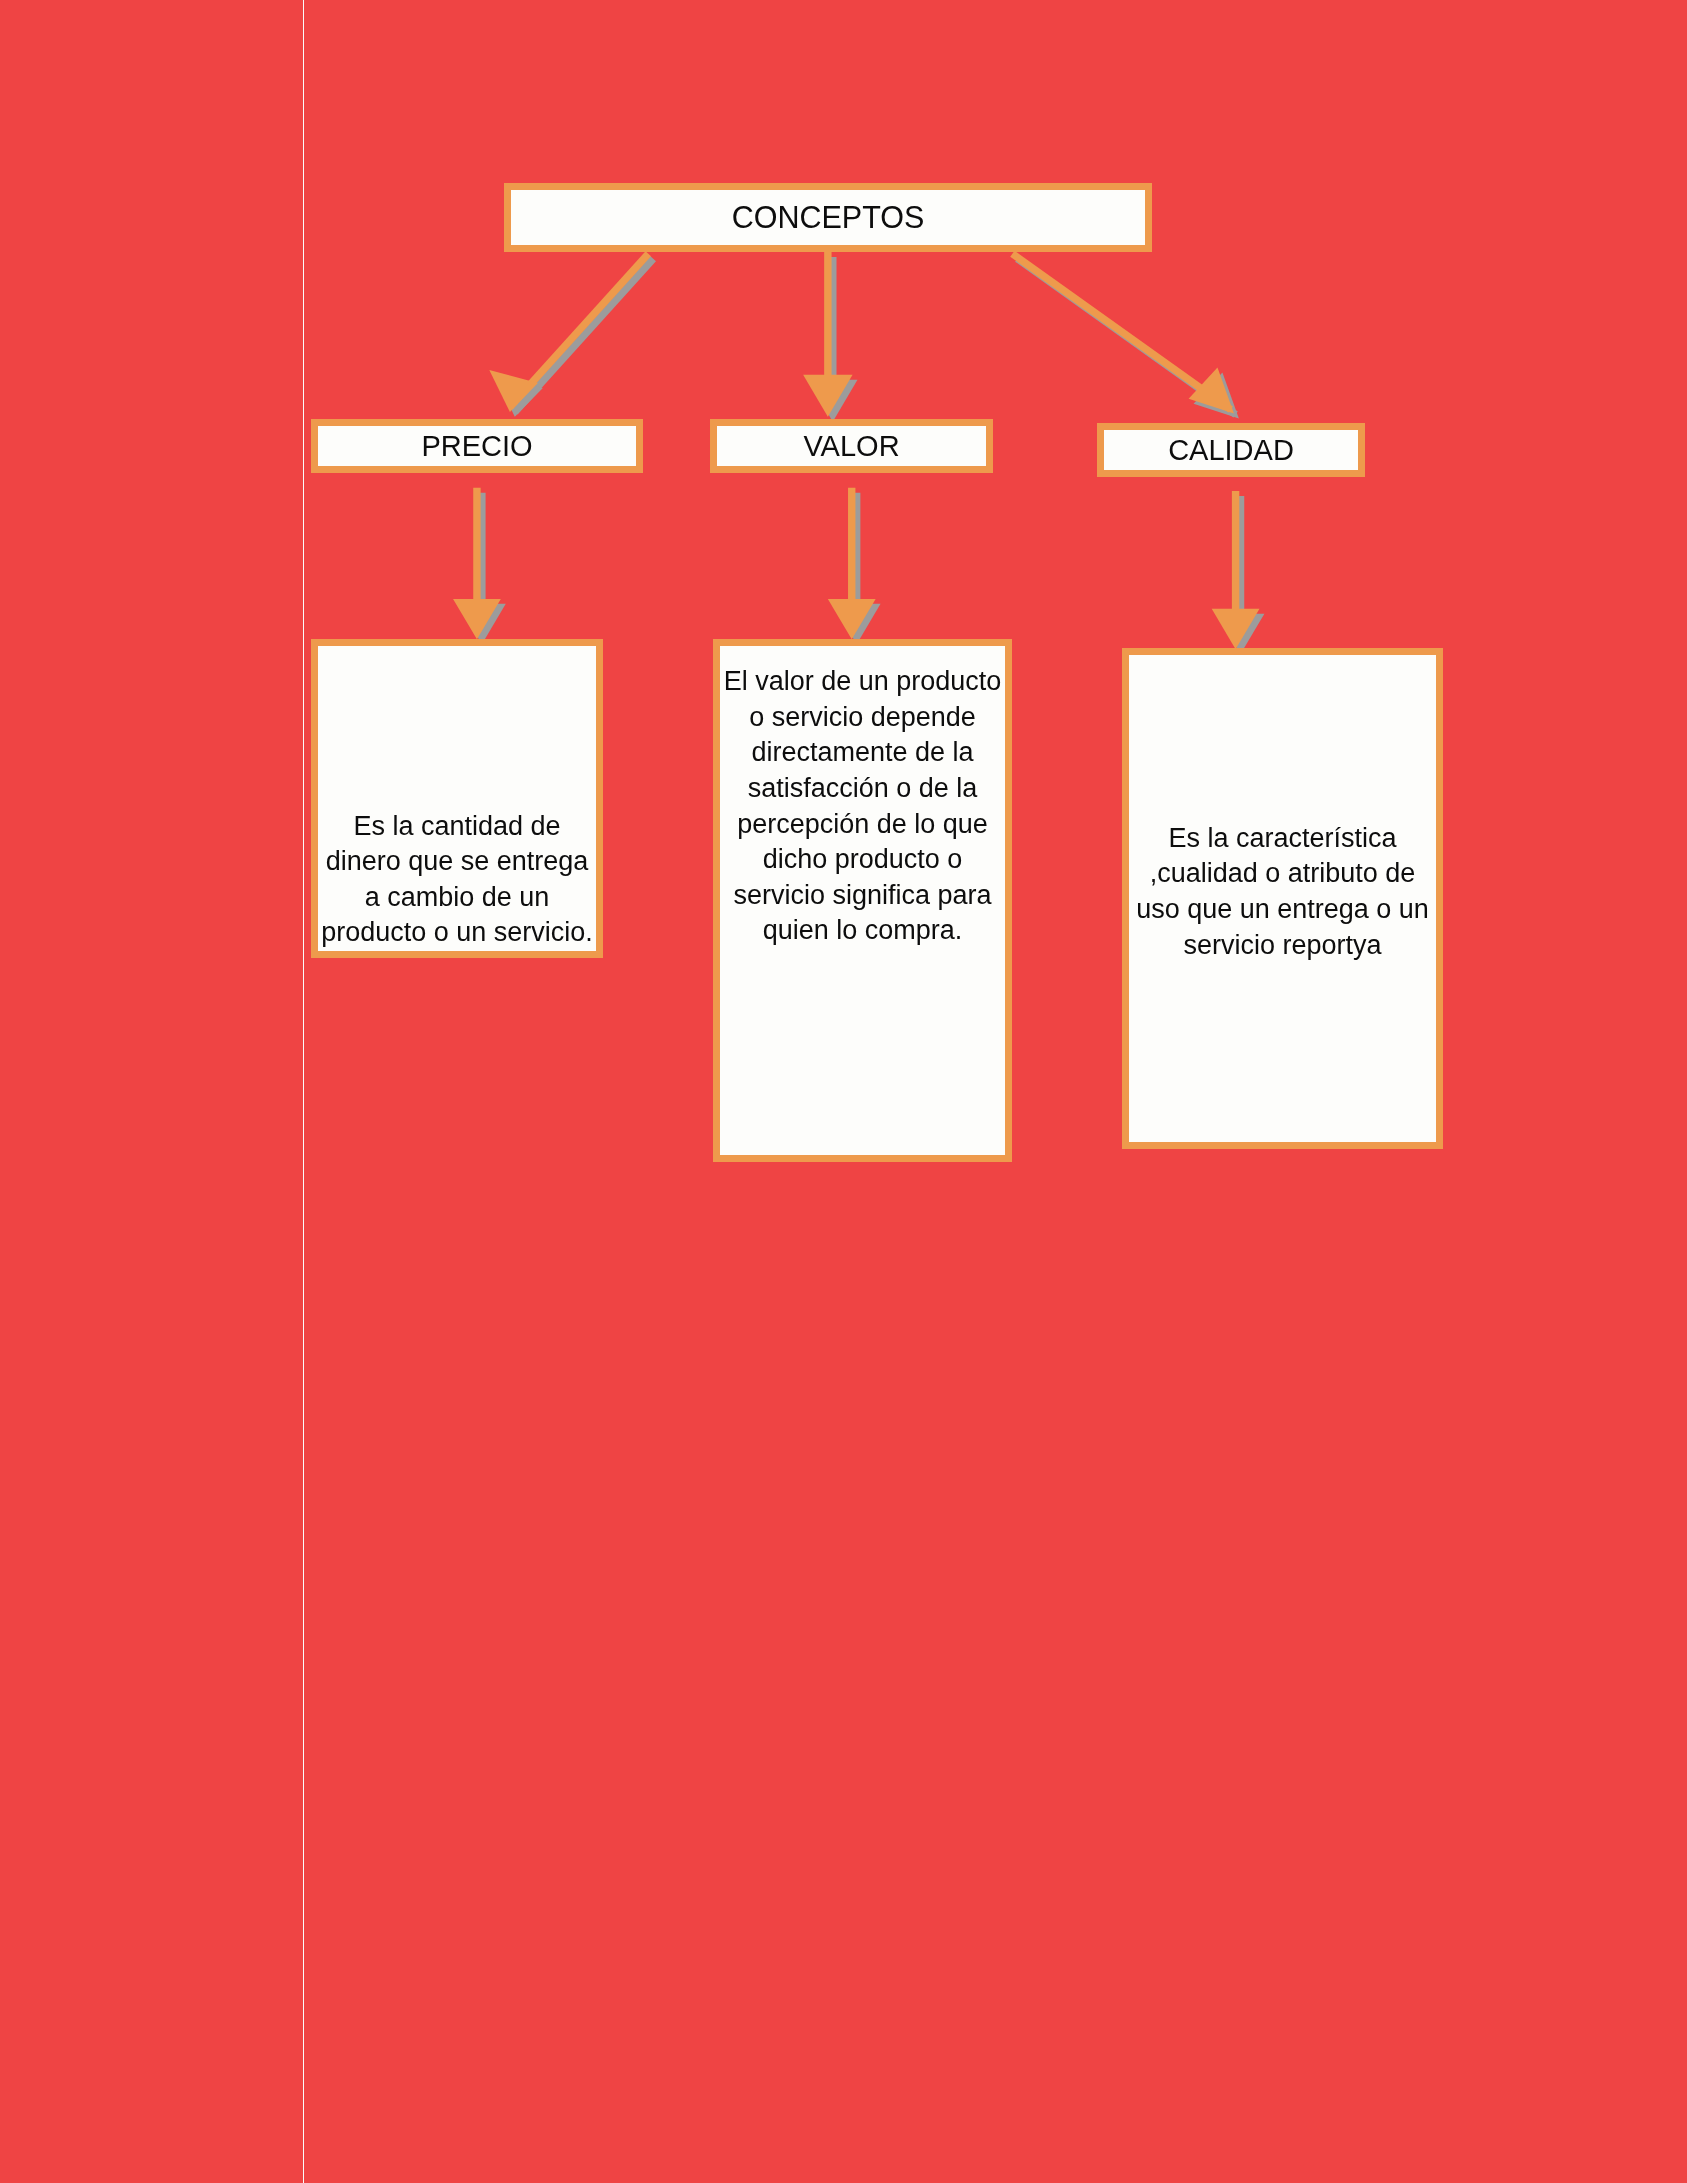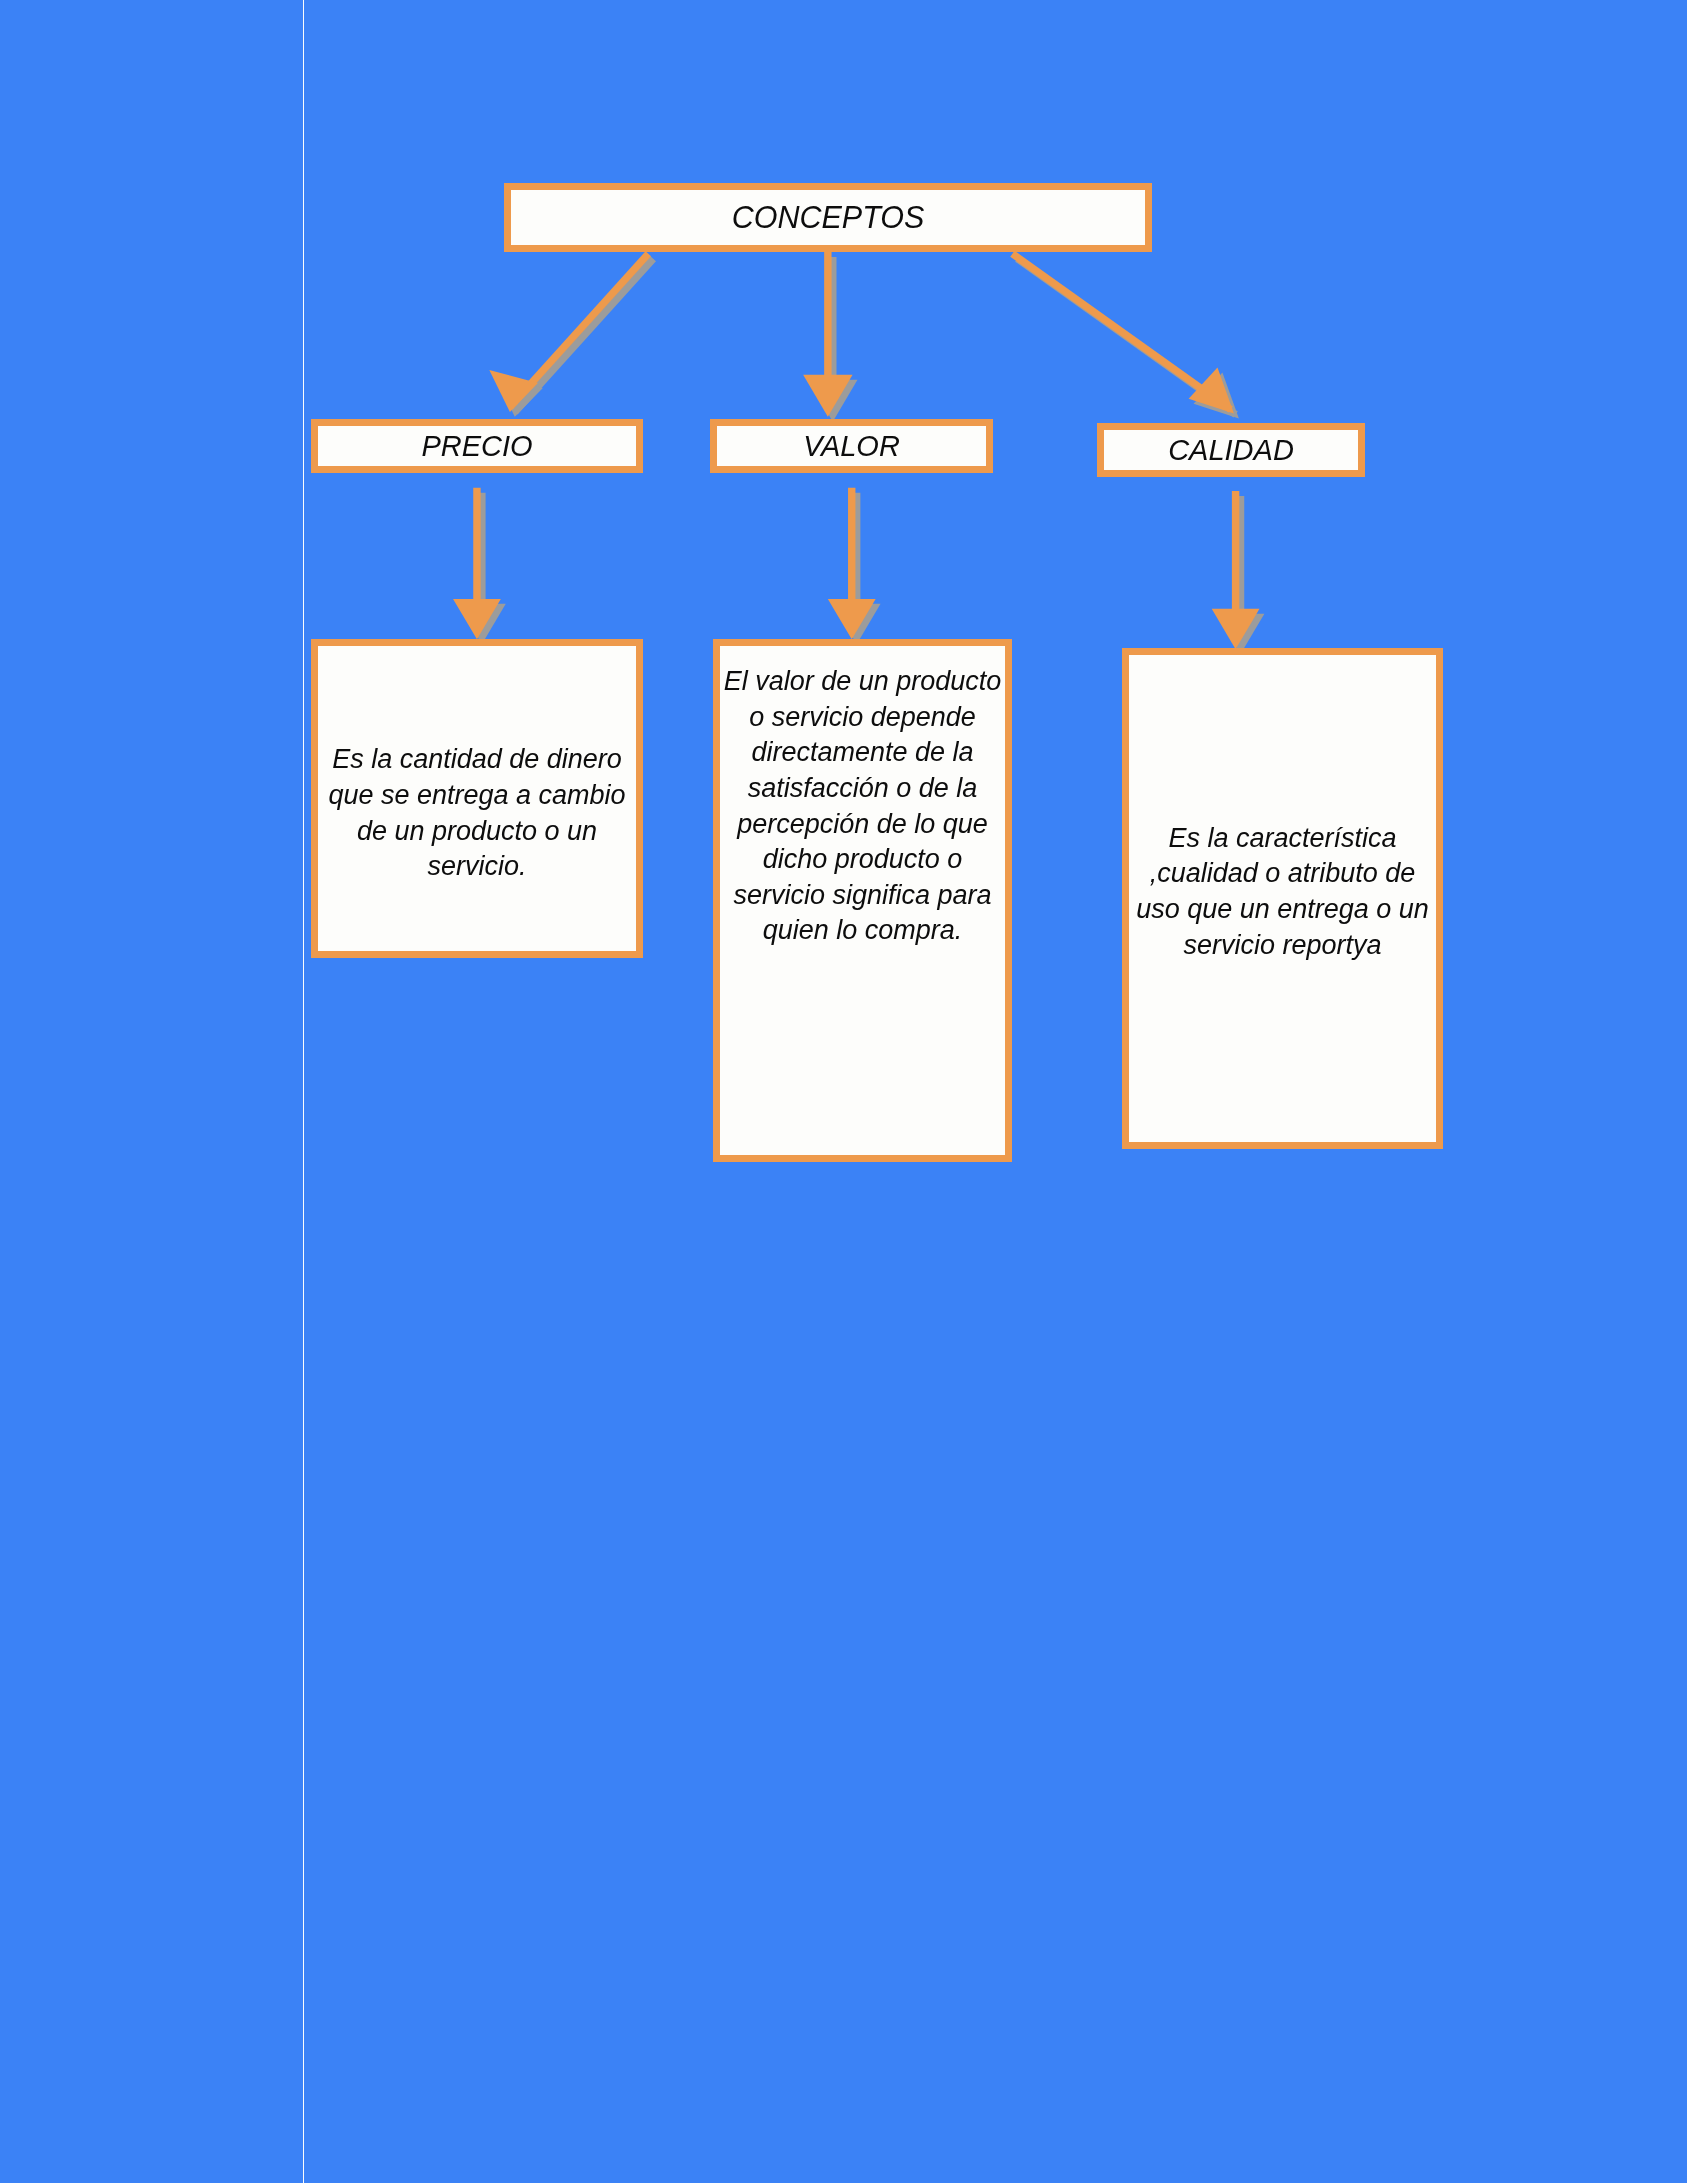--- a/index.html
+++ b/index.html
@@ -8,23 +8,22 @@
     padding: 0;
     background: #ffffff;
   }
   body {
     font-family: "Liberation Sans", sans-serif;
   }
   #page {
     position: relative;
     width: 1687px;
     height: 2183px;
-    background: #3b82f6;
+    background: #ef4444;
     overflow: hidden;
-    font-style: italic;
   }
   
   .page-margin-edge {
     position: absolute;
     top: 0;
     left: 303px;
     width: 0.8px;
     height: 2183px;
     background: #fbfbfb;
   }
@@ -60,22 +59,22 @@
   
   .node-level2 { height: 54px; align-items: center; }
   .node-level2 .node-label { font-size: 29px; }
   #node-precio  { left: 311px;  top: 419px; width: 332px; }
   #node-valor   { left: 710px;  top: 419px; width: 283px; }
   #node-calidad { left: 1097px; top: 423px; width: 268px; }
 
   
   .node-level3 .node-label { font-size: 27px; }
   #node-desc-precio {
-    left: 311px;  top: 639px;  width: 332px; height: 319px;
-    align-items: center;
+    left: 311px;  top: 639px;  width: 292px; height: 319px;
+    align-items: flex-end;
   }
   #node-desc-precio .node-label { padding-top: 30px; }
 
   #node-desc-valor {
     left: 713px;  top: 639px;  width: 299px; height: 523px;
     align-items: flex-start;
   }
   #node-desc-valor .node-label { padding-top: 18px; }
 
   #node-desc-calidad {

